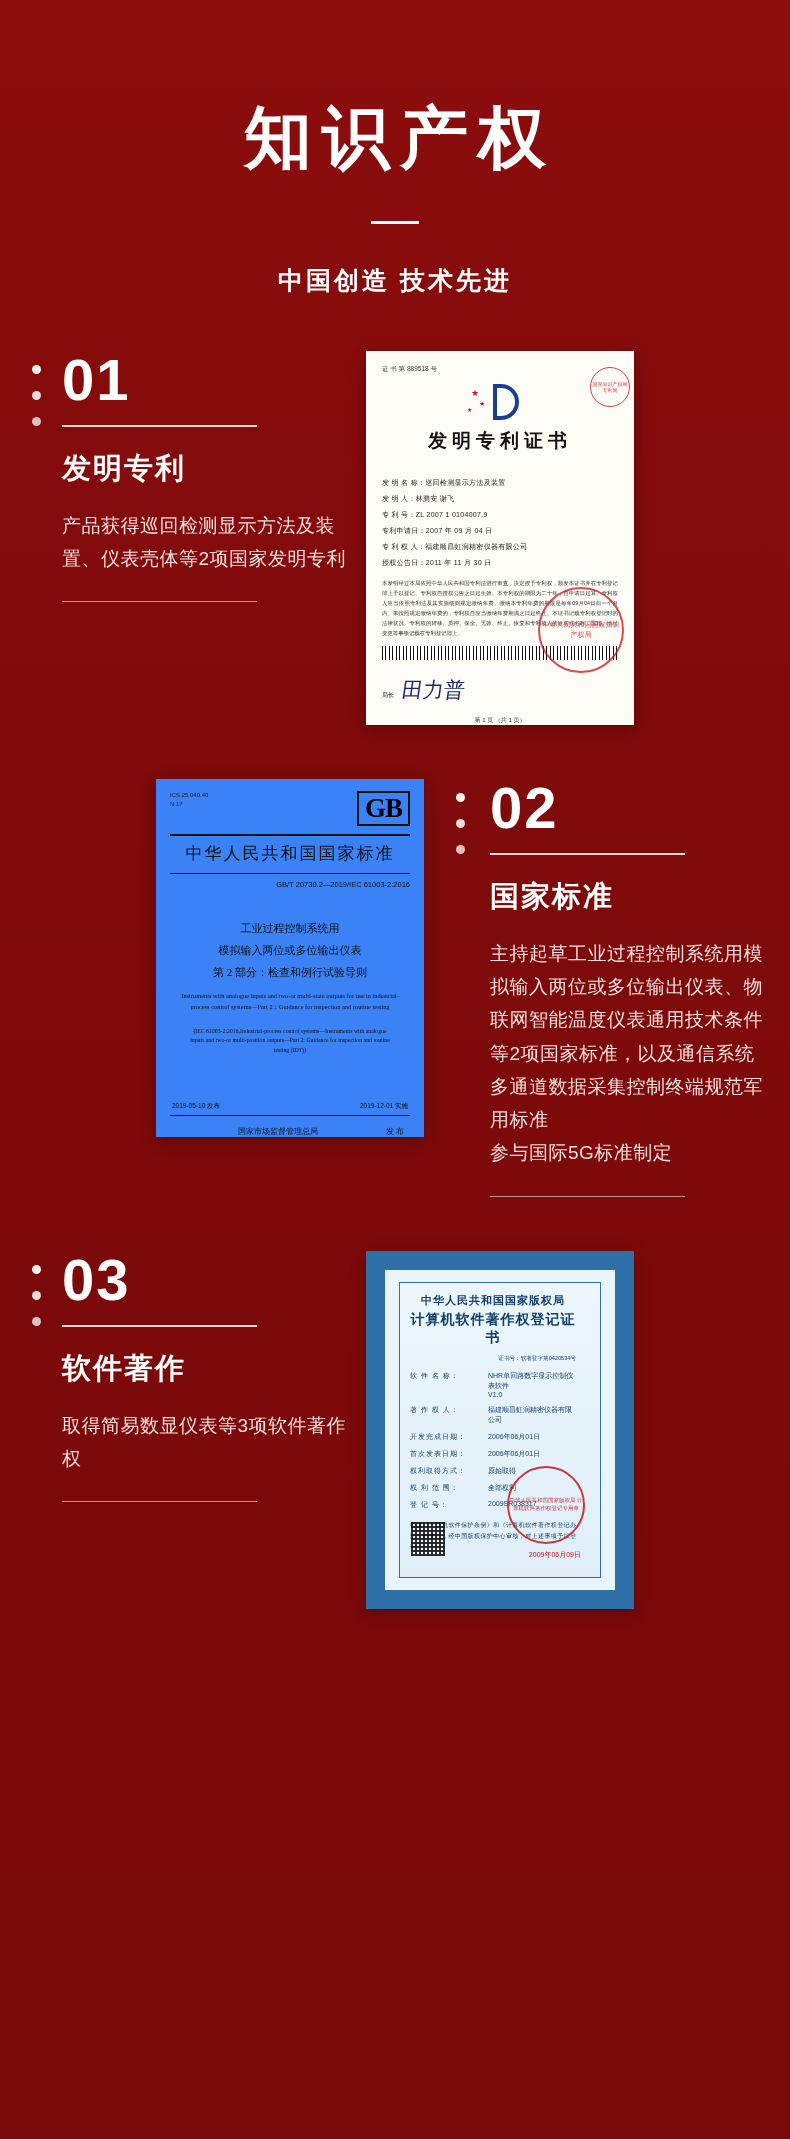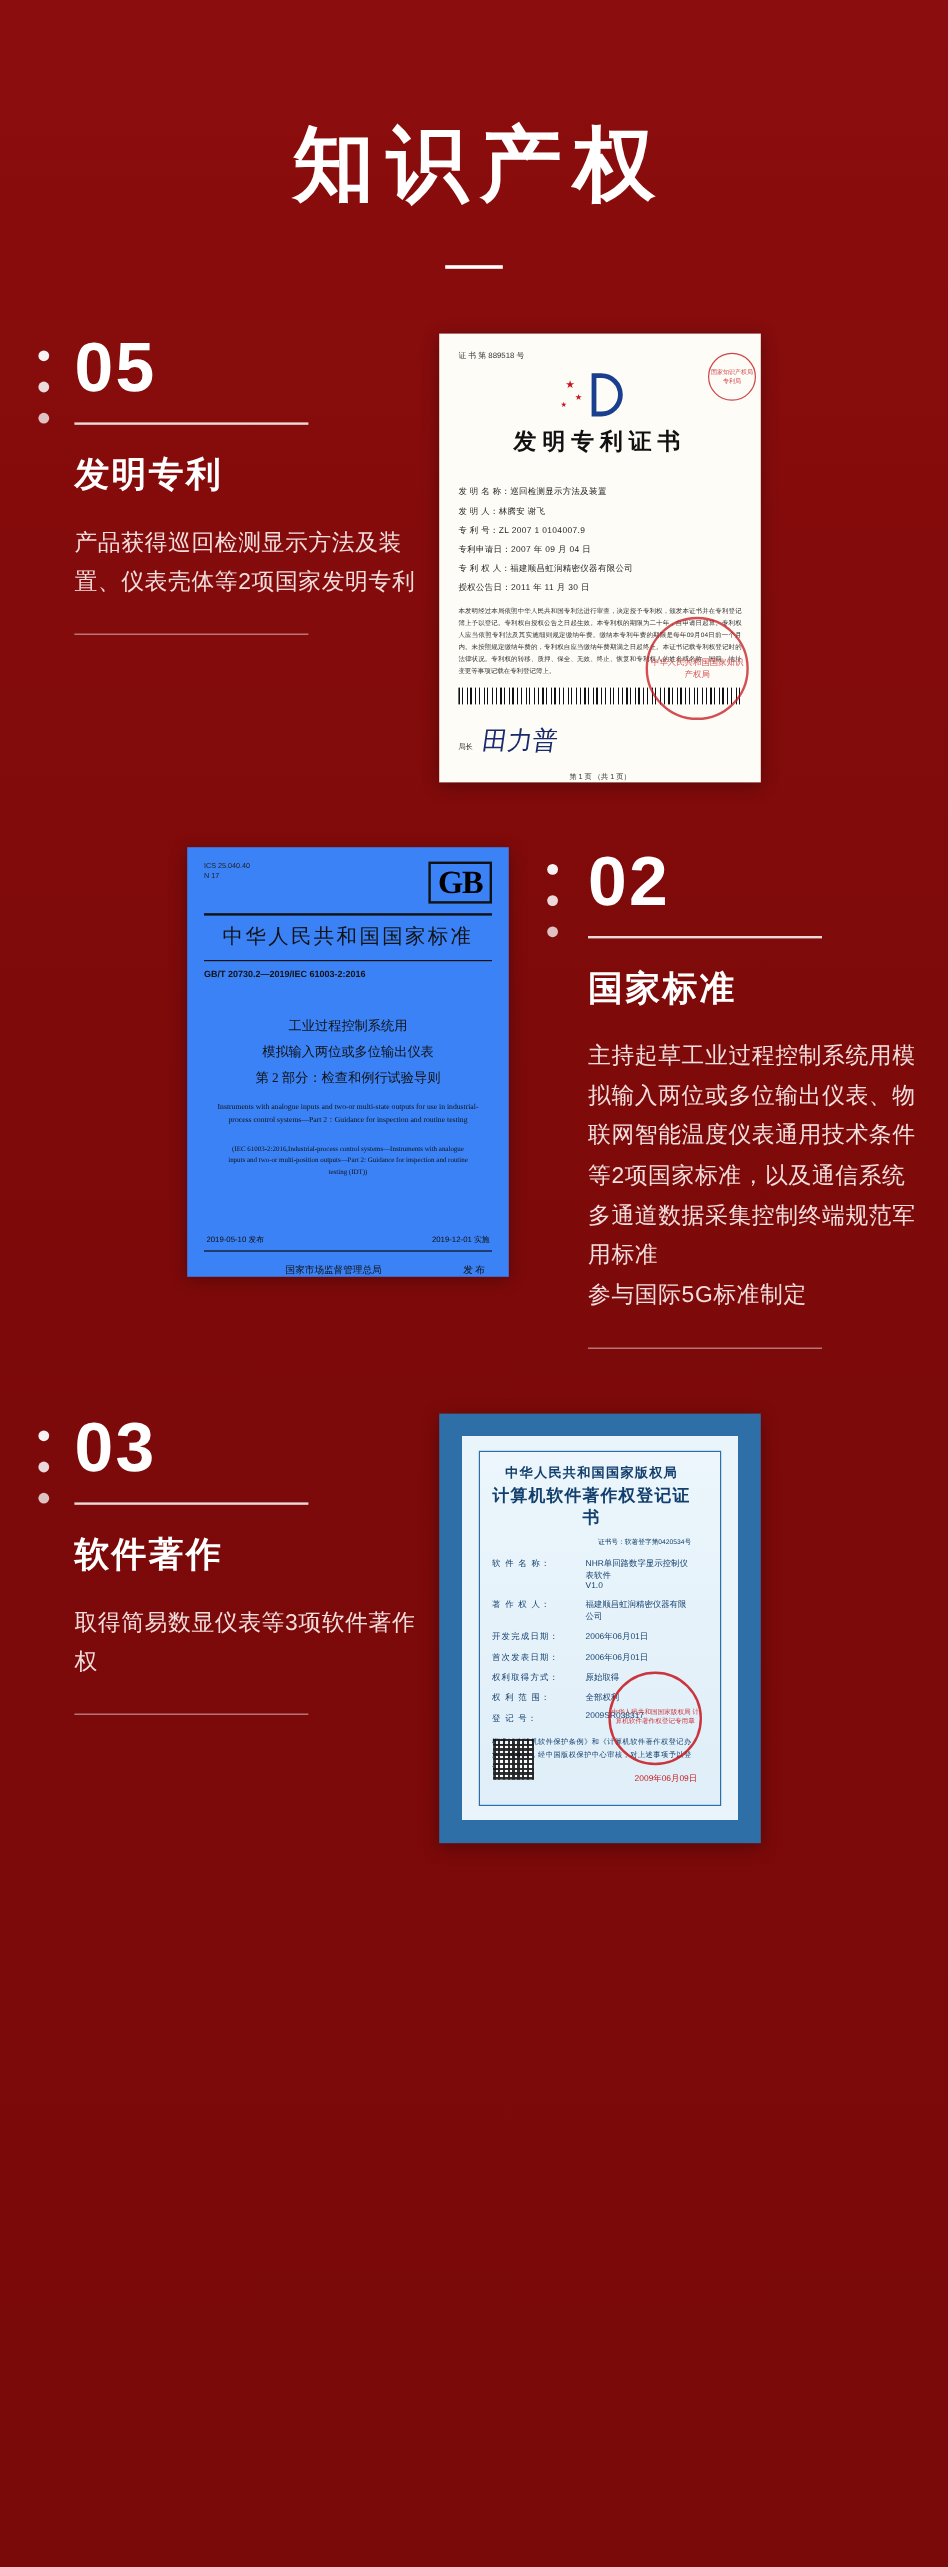--- a/index.html
+++ b/index.html
@@ -175,21 +175,21 @@
   .cert-gb .gbmark {
     font-family:"Liberation Serif", serif; font-weight:bold; font-size: 27px;
     border: 2px solid #111; padding: 0 6px; letter-spacing: -1px; line-height:1.15;
   }
   .cert-gb hr.thick { border:none; border-top:2px solid #111; margin: 8px 0 6px 0;}
   .cert-gb hr.thin { border:none; border-top:1px solid #111; margin: 4px 0 6px 0;}
   .cert-gb .gbtitle {
     text-align:center; font-family:"Liberation Serif", serif;
     font-size: 17px; letter-spacing: 2px; color:#111; margin: 2px 0 8px 0;
   }
-  .cert-gb .gbno { text-align:left; font-size: 7.5px; font-weight:bold; color:#111; margin-bottom: 24px;}
+  .cert-gb .gbno { text-align:right; font-size: 7.5px; font-weight:normal; color:#111; margin-bottom: 24px;}
   .cert-gb .gbmain {
     text-align:center; font-size: 11px; line-height: 2; color:#111;
     font-family:"Liberation Serif", serif; margin: 28px 0 8px 0;
   }
   .cert-gb .gben {
     text-align:center; font-size: 6.4px; line-height:1.7; color:#111;
     font-family:"Liberation Serif", serif; margin: 6px 10px 0 10px;
   }
   .cert-gb .gbiec {
     text-align:center; font-size: 5.8px; line-height:1.7; color:#111;
@@ -248,30 +248,31 @@
     background-blend-mode: multiply;
     opacity:.85;
   }
 </style>
 </head>
 <body>
 
 <div class="header">
   <h1>知识产权</h1>
   <div class="rule"></div>
+  <div class="sub">中国创造  技术先进</div>
 </div>
 
 <div class="section">
   <div class="textcol">
     <div class="dots">
       <div class="dot"></div>
       <div class="dot d2"></div>
       <div class="dot d3"></div>
     </div>
-    <div class="num">05</div>
+    <div class="num">01</div>
     <div class="numline"></div>
     <div class="title">发明专利</div>
     <div class="desc">产品获得巡回检测显示方法及装置、仪表壳体等2项国家发明专利</div>
     <div class="underline"></div>
   </div>
 
   <div class="certwrap">
     <div class="cert cert-patent">
       <div class="pcode">证 书 第 889518 号</div>
       <div class="redstamp">国家知识产权局专利局</div>

